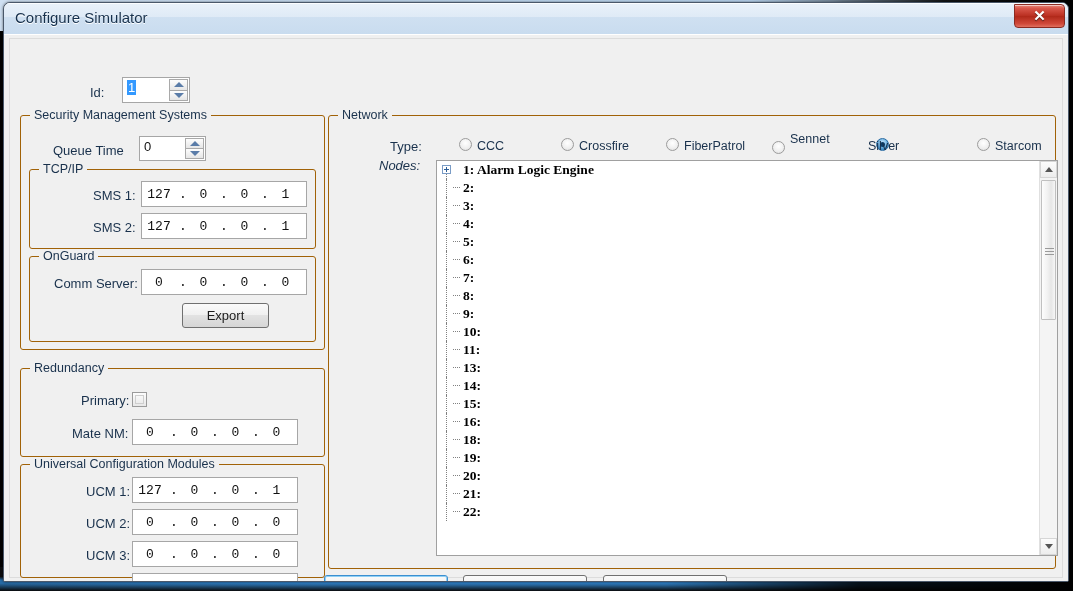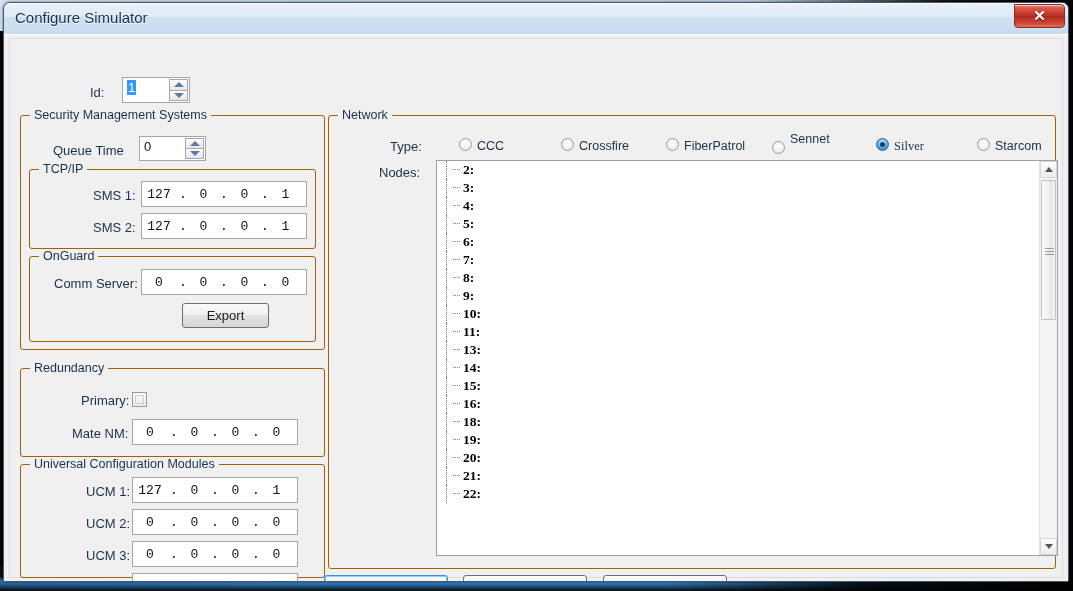--- a/index.html
+++ b/index.html
@@ -409,29 +409,34 @@
       <div class="radio" style="left:232px;top:22px;"></div>
       <div class="radio-lbl" style="left:250px;top:23px;">Crossfire</div>
 
       <div class="radio" style="left:337px;top:22px;"></div>
       <div class="radio-lbl" style="left:355px;top:23px;">FiberPatrol</div>
 
       <div class="radio" style="left:443px;top:25px;"></div>
       <div class="radio-lbl" style="left:461px;top:16px;">Sennet</div>
 
       <div class="radio on" style="left:547px;top:22px;"></div>
-      <div class="radio-lbl" style="left:565px;top:23px;font-family:Liberation Serif, serif;">Silver</div>
+      <div class="radio-lbl" style="left:539px;top:23px;">Silver</div>
 
       <div class="radio" style="left:648px;top:22px;"></div>
       <div class="radio-lbl" style="left:666px;top:23px;">Starcom</div>
 
-      <div class="lbl" style="left:50px;top:49px;">Nodes:</div>
+      <div class="lbl" style="left:50px;top:42px;font-style:italic;">Nodes:</div>
 
       <div id="tree-box" style="left:107px;top:44px;width:622px;height:396px;">
         <div id="tree-inner">
+              <div class="tnode first">
+                <span class="vline"></span>
+                <span class="plusbox"></span>
+                <span class="tlabel">1: Alarm Logic Engine</span>
+              </div>
               <div class="tnode">
                 <span class="vline"></span>
                 <span class="stub"></span>
                 <span class="tlabel">2:</span>
               </div>
               <div class="tnode">
                 <span class="vline"></span>
                 <span class="stub"></span>
                 <span class="tlabel">3:</span>
               </div>

